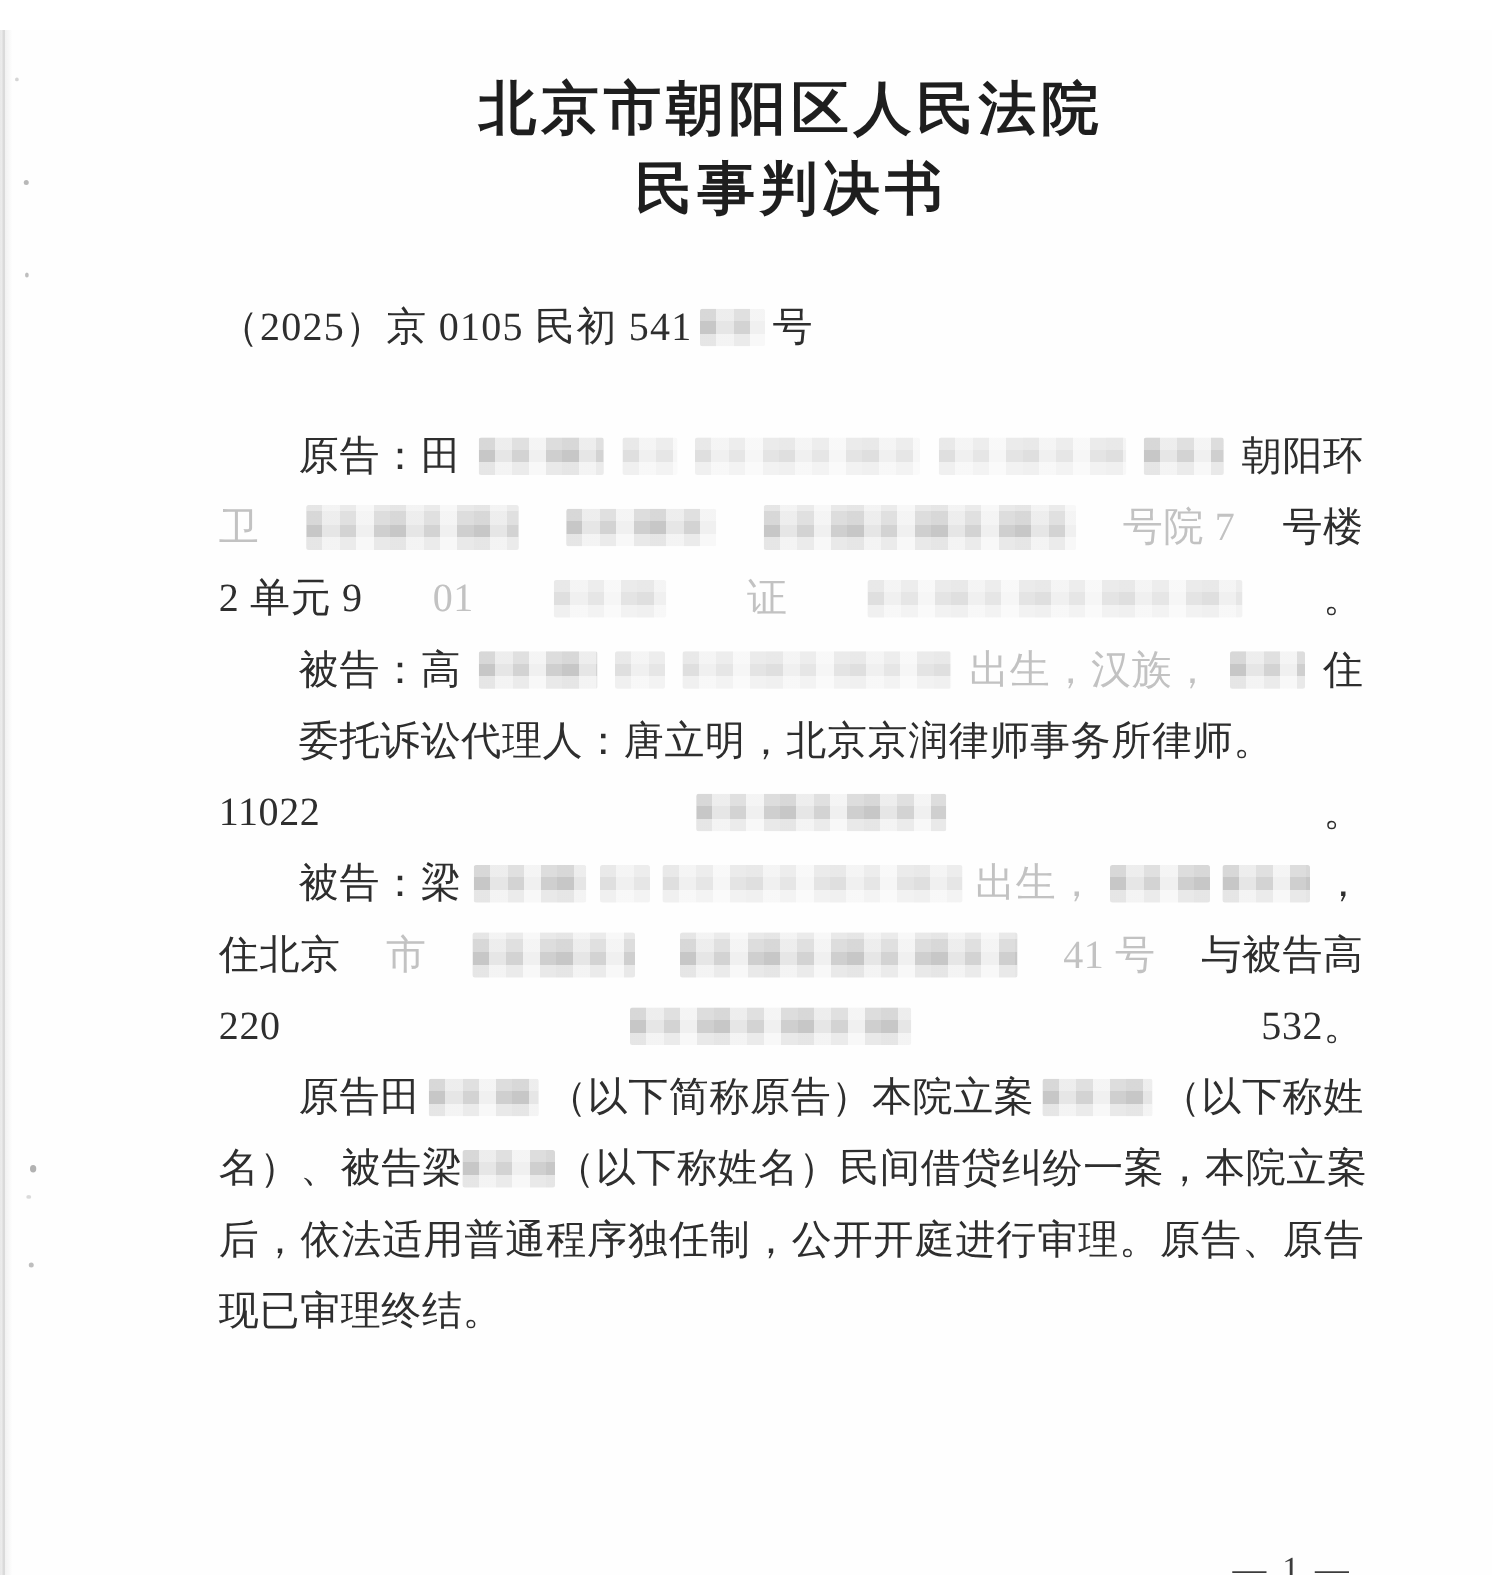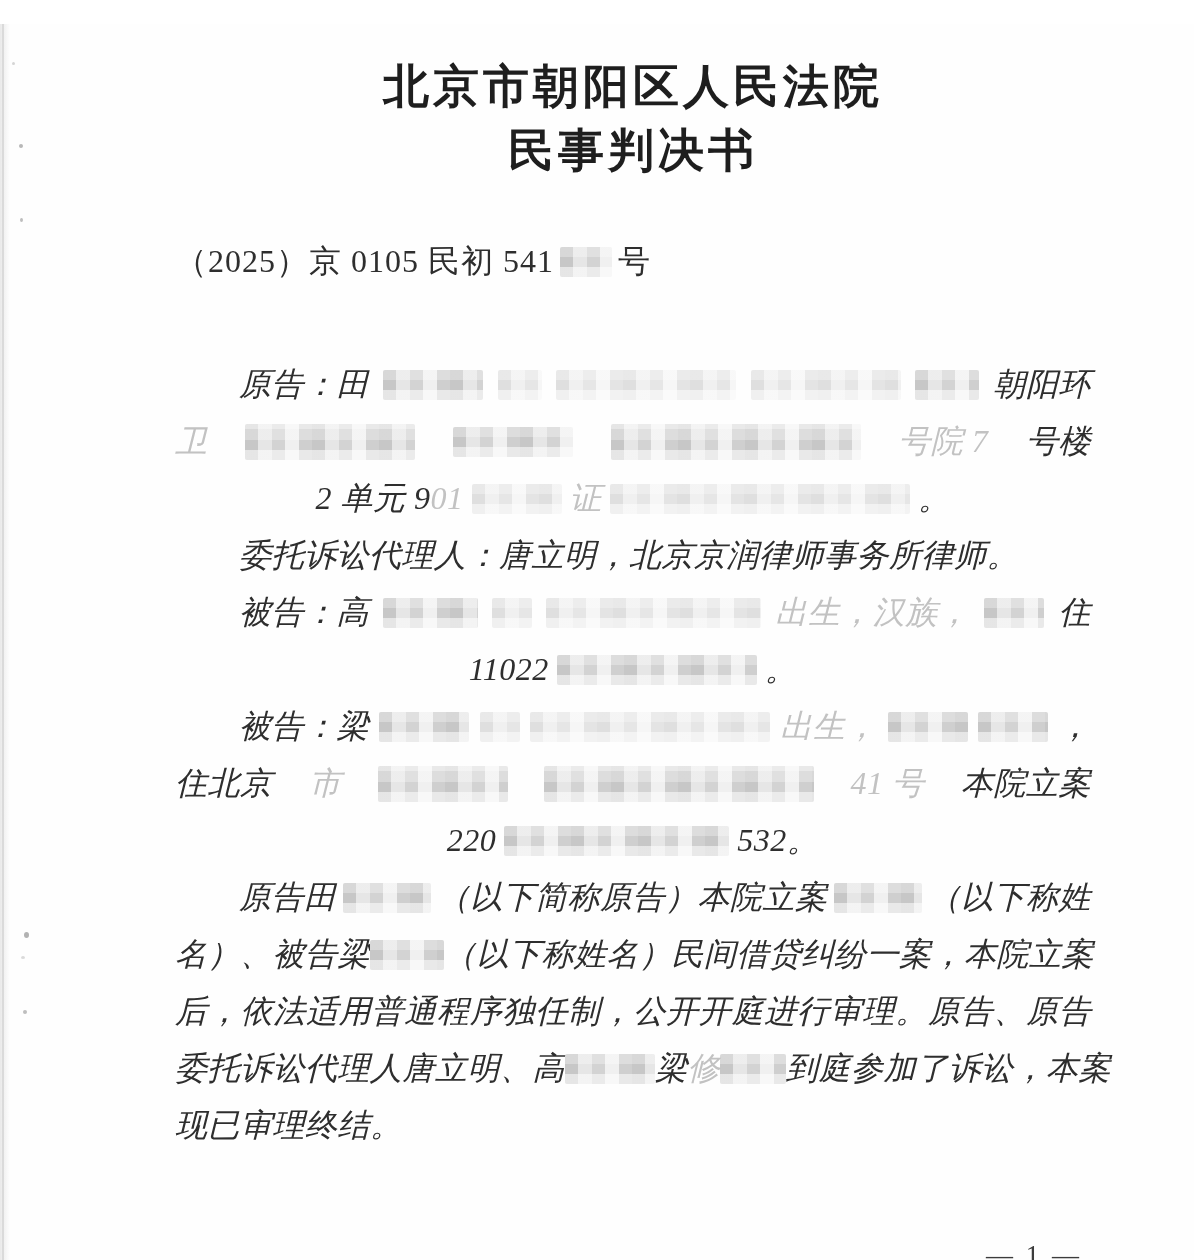--- a/index.html
+++ b/index.html
@@ -35,26 +35,26 @@
   .title2{top:96px;}
 
   .case-line{
     position:absolute;top:216px;left:175px;width:916px;box-sizing:border-box;
     padding-right:76px;
     display:flex;align-items:center;
     font-size:32px;letter-spacing:1px;color:#2e2e2e;white-space:nowrap;
   }
   .case-line .rd{margin:0 6px;}
 
-  .body{position:absolute;top:332px;left:175px;width:916px;font-style:italic;}
+  .body{position:absolute;top:312px;left:175px;width:916px;}
   .ln{
     height:57px;display:flex;align-items:center;justify-content:space-between;
     font-size:32px;letter-spacing:.5px;color:#2e2e2e;white-space:nowrap;
   }
-  .ln.left{justify-content:center;}
+  .ln.left{justify-content:space-between;}
   .ln.left .rd{margin:0 8px;}
   .ln.text{display:block;line-height:57px;}
   .ln.fill{text-align:justify;text-align-last:justify;letter-spacing:0;}
   .ind{padding-left:64px;}
 
   
   .rd{
     flex:0 0 auto;height:30px;border-radius:2px;align-self:center;
     background-image:
       repeating-linear-gradient(0deg, rgba(255,255,255,.55) 0 10px, rgba(255,255,255,0) 10px 20px, rgba(255,255,255,.3) 20px 31px),
@@ -114,32 +114,32 @@
     </div>
     <div class="ln left">
       <span>2 单元 9</span>
       <span class="ghost">01</span>
       <span class="rd lt" style="width:90px"></span>
       <span class="ghost">证</span>
       <span class="rd lt" style="width:300px"></span>
       <span>。</span>
     </div>
 
-    <div class="ln text ind">
-      <span>委托诉讼代理人：唐立明，北京京润律师事务所律师。</span>
-    </div>
-
     <div class="ln ind">
       <span>被告：高</span>
       <span class="rd" style="width:95px"></span>
       <span class="rd lt" style="width:40px"></span>
       <span class="rd lt" style="width:215px"></span>
       <span class="ghost">出生，汉族，</span>
       <span class="rd" style="width:60px"></span>
       <span>住</span>
+    </div>
+
+    <div class="ln text ind">
+      <span>委托诉讼代理人：唐立明，北京京润律师事务所律师。</span>
     </div>
     <div class="ln left">
       <span>11022</span>
       <span class="rd" style="width:200px"></span>
       <span>。</span>
     </div>
 
     <div class="ln ind">
       <span>被告：梁</span>
       <span class="rd" style="width:90px"></span>
@@ -149,21 +149,21 @@
       <span class="rd" style="width:80px"></span>
       <span class="rd" style="width:70px"></span>
       <span>，</span>
     </div>
     <div class="ln">
       <span>住北京</span>
       <span class="ghost">市</span>
       <span class="rd tall" style="width:130px"></span>
       <span class="rd tall" style="width:270px"></span>
       <span class="ghost">41 号</span>
-      <span>本院立案</span>
+      <span>与被告高</span>
     </div>
     <div class="ln left">
       <span>220</span>
       <span class="rd" style="width:225px"></span>
       <span>532。</span>
     </div>
 
     <div class="ln ind">
       <span>原告田</span>
       <span class="rd" style="width:88px"></span>
@@ -172,28 +172,20 @@
       <span>（以下称姓</span>
     </div>
     <div class="ln">
       <span>名）、被告梁</span>
       <span class="rd" style="width:74px"></span>
       <span>（以下称姓名）民间借贷纠纷一案，本院立案</span>
     </div>
     <div class="ln text fill">
       <span>后，依法适用普通程序独任制，公开开庭进行审理。原告、原告</span>
     </div>
-    <div class="ln">
-      <span>委托诉讼代理人唐立明、高</span>
-      <span class="rd" style="width:90px"></span>
-      <span>梁</span>
-      <span class="ghost">修</span>
-      <span class="rd" style="width:66px"></span>
-      <span>到庭参加了诉讼，本案</span>
-    </div>
     <div class="ln text left">
       <span>现已审理终结。</span>
     </div>
 
   </div>
 
   <div class="footer">— 1 —</div>
 
 </div>
 

